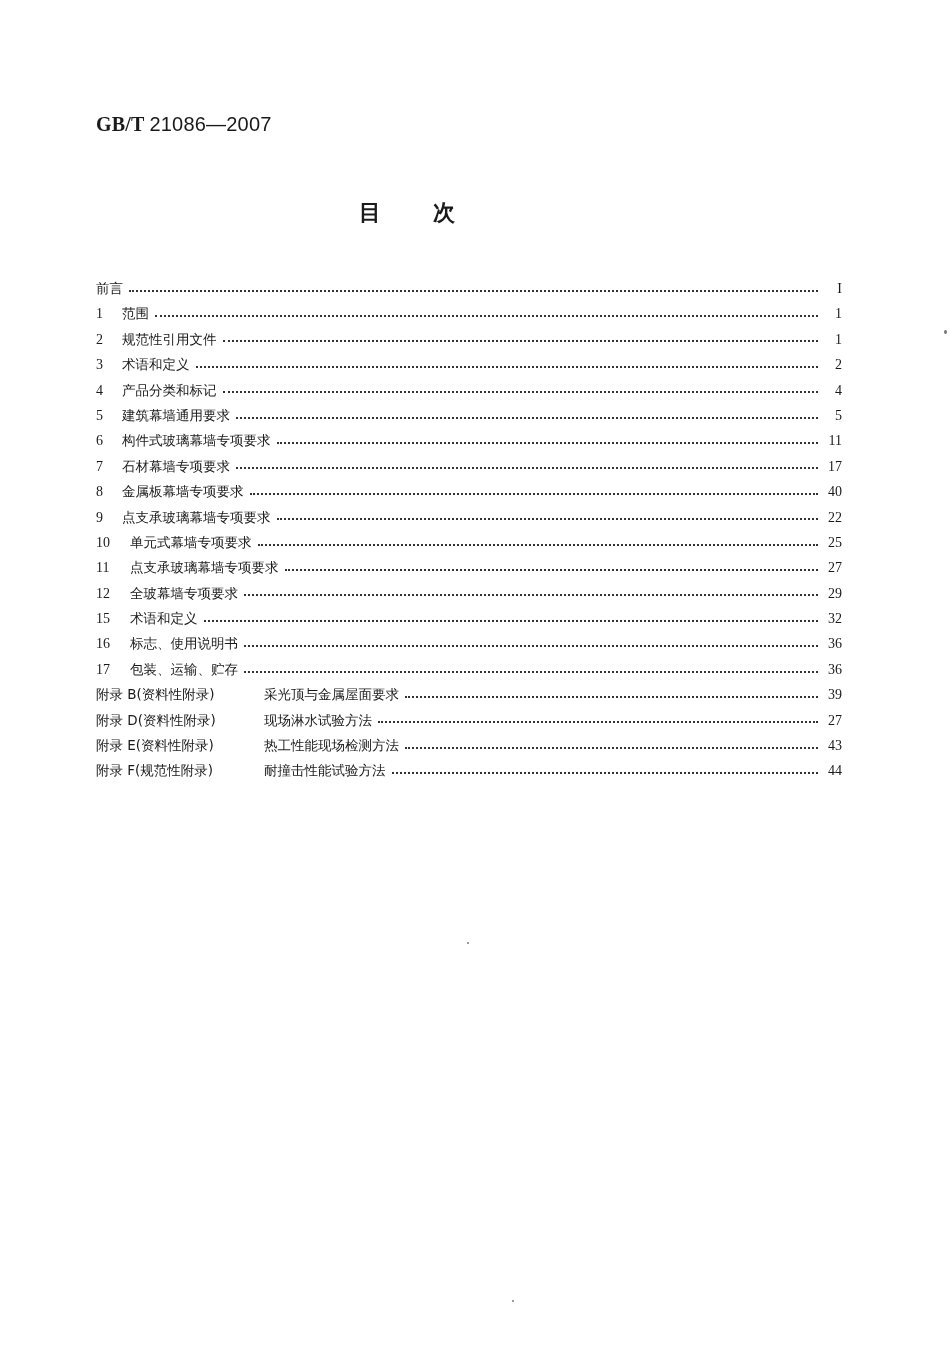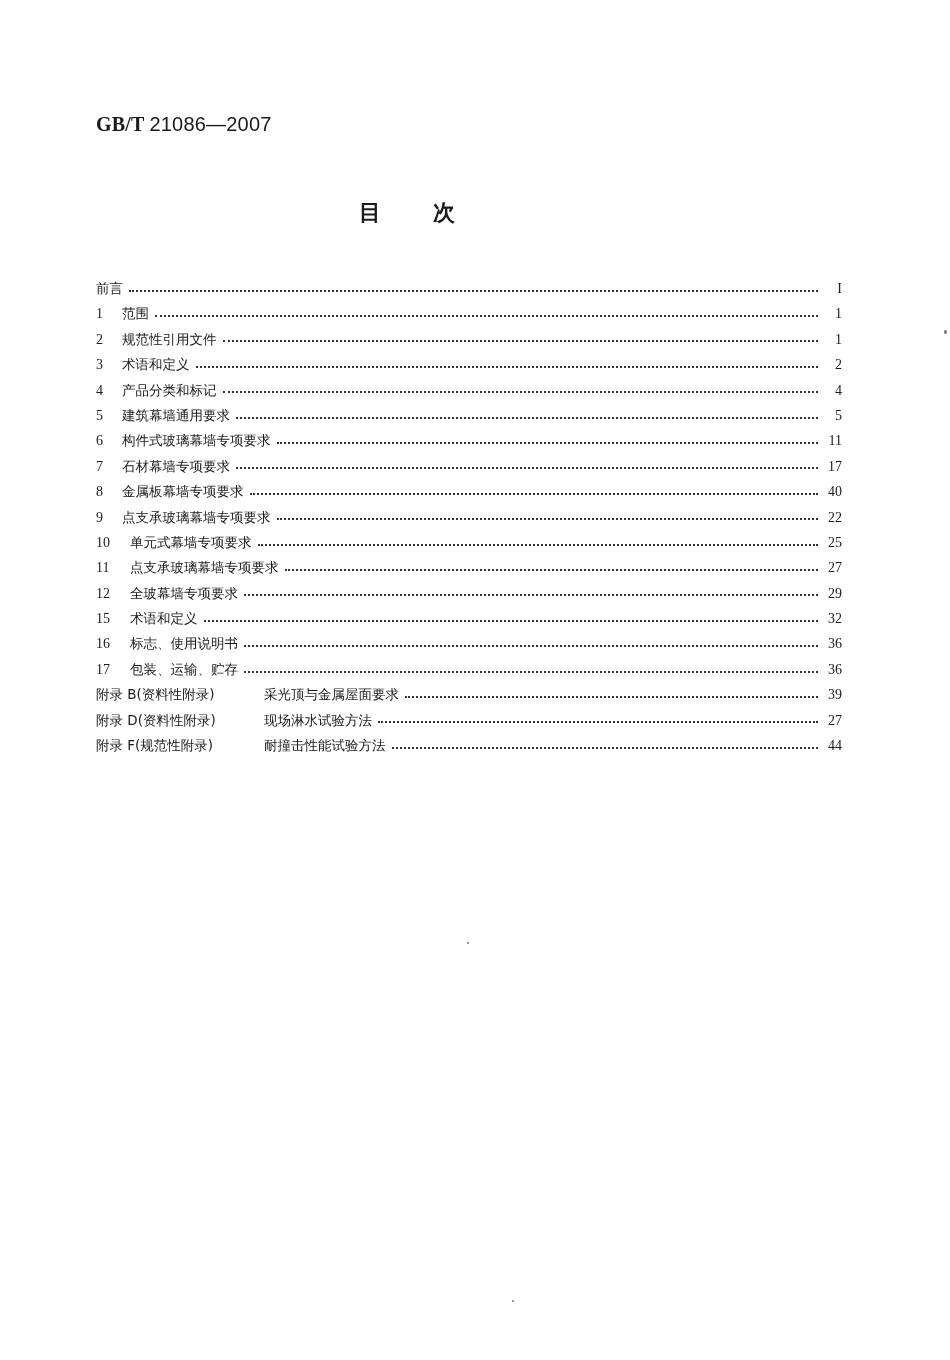--- a/index.html
+++ b/index.html
@@ -136,20 +136,26 @@
     <span class="leader"></span>
     <span class="page">39</span>
   </div>
   <div class="row">
     <span class="appx">附录 D(资料性附录)</span>
     <span class="label">现场淋水试验方法</span>
     <span class="leader"></span>
     <span class="page">27</span>
   </div>
   <div class="row">
+    <span class="appx">附录 E(资料性附录)</span>
+    <span class="label">热工性能现场检测方法</span>
+    <span class="leader"></span>
+    <span class="page">43</span>
+  </div>
+  <div class="row">
     <span class="appx">附录 F(规范性附录)</span>
     <span class="label">耐撞击性能试验方法</span>
     <span class="leader"></span>
     <span class="page">44</span>
   </div>
 </div>
 
 <div class="speck" style="left:944px;top:330px;width:3px;height:4px;"></div>
 <div class="speck" style="left:467px;top:942px;width:2px;height:2px;"></div>
 <div class="speck" style="left:512px;top:1300px;width:2px;height:2px;"></div>

